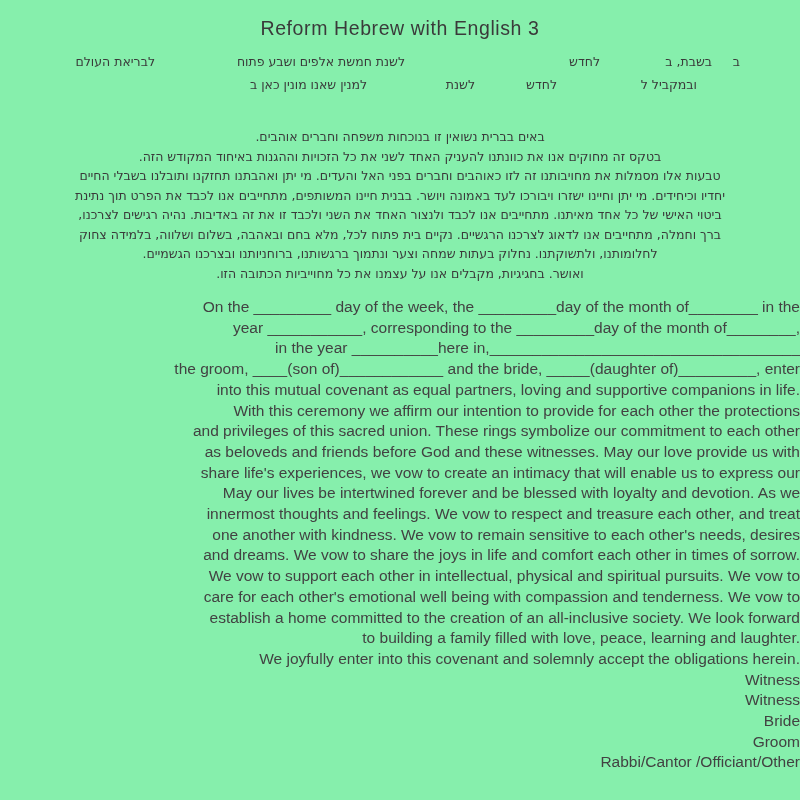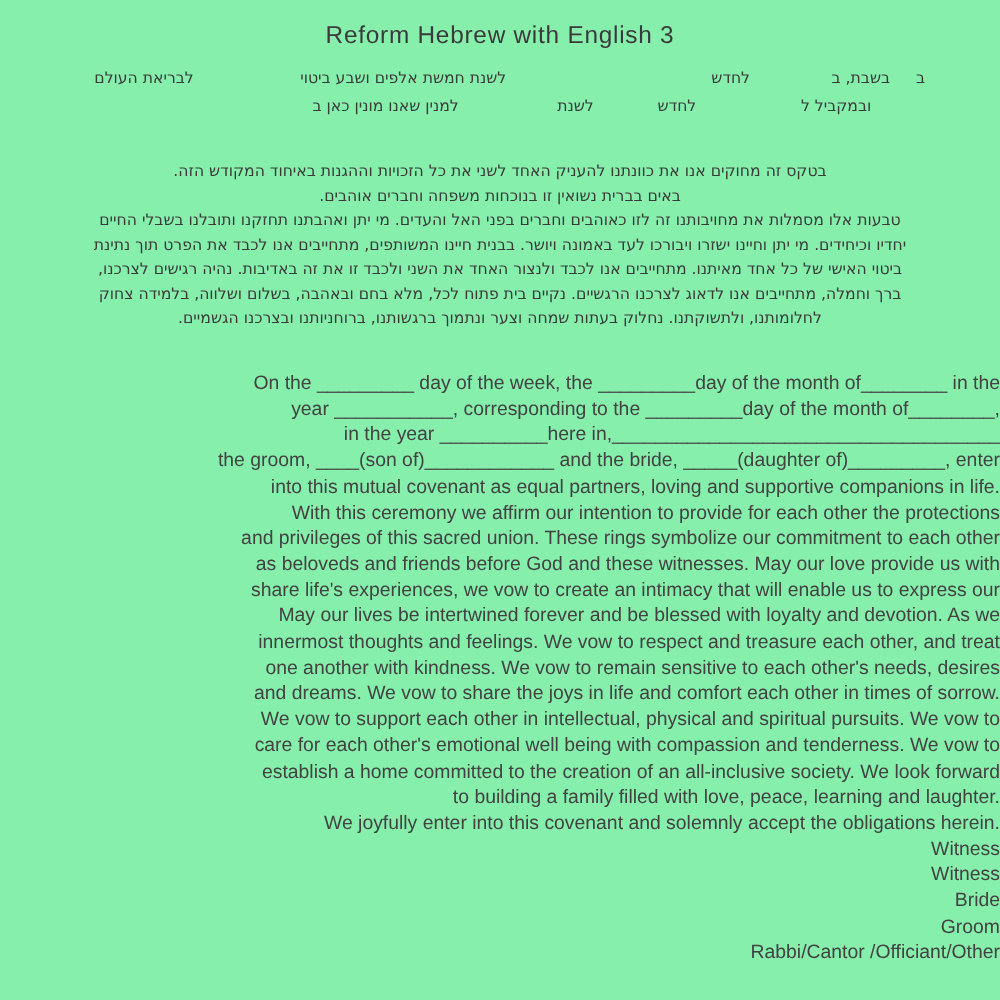--- a/index.html
+++ b/index.html
@@ -27,39 +27,40 @@
 <body>
 
 <div class="page">
 
   <div class="doc-title">Reform Hebrew with English 3</div>
 
   <div class="heb heb-row heb-row-1">
     <span style="right:60px">ב</span>
     <span style="right:88px">בשבת, ב</span>
     <span style="right:200px">לחדש</span>
-    <span style="right:395px">לשנת חמשת אלפים ושבע ביטוי</span>
+    <span style="right:395px">לשנת חמשת אלפים ושבע פתוח</span>
     <span style="right:645px">לבריאת העולם</span>
   </div>
 
   <div class="heb heb-row heb-row-2">
     <span style="right:103px">ובמקביל ל</span>
     <span style="right:243px">לחדש</span>
     <span style="right:325px">לשנת</span>
     <span style="right:433px">למנין שאנו מונין כאן ב</span>
   </div>
 
   <div class="heb heb-par">
+    <div>באים בברית נשואין זו בנוכחות משפחה וחברים אוהבים.</div>
     <div>בטקס זה מחוקים אנו את כוונתנו להעניק האחד לשני את כל הזכויות וההגנות באיחוד המקודש הזה.</div>
-    <div>באים בברית נשואין זו בנוכחות משפחה וחברים אוהבים.</div>
     <div>טבעות אלו מסמלות את מחויבותנו זה לזו כאוהבים וחברים בפני האל והעדים. מי יתן ואהבתנו תחזקנו ותובלנו בשבלי החיים</div>
     <div>יחדיו וכיחידים. מי יתן וחיינו ישזרו ויבורכו לעד באמונה ויושר. בבנית חיינו המשותפים, מתחייבים אנו לכבד את הפרט תוך נתינת</div>
     <div>ביטוי האישי של כל אחד מאיתנו. מתחייבים אנו לכבד ולנצור האחד את השני ולכבד זו את זה באדיבות. נהיה רגישים לצרכנו,</div>
     <div>ברך וחמלה, מתחייבים אנו לדאוג לצרכנו הרגשיים. נקיים בית פתוח לכל, מלא בחם ובאהבה, בשלום ושלווה, בלמידה צחוק</div>
     <div>לחלומותנו, ולתשוקתנו. נחלוק בעתות שמחה וצער ונתמוך ברגשותנו, ברוחניותנו ובצרכנו הגשמיים.</div>
+    <div>ואושר. בחגיגיות, מקבלים אנו על עצמנו את כל מחוייביות הכתובה הזו.</div>
   </div>
 
   <div class="eng">
     <div>On the _________ day of the week, the _________day of the month of________ in the</div>
     <div>year ___________, corresponding to the _________day of the month of________,</div>
     <div>in the year __________here in,____________________________________</div>
     <div>the groom, ____(son of)____________ and the bride, _____(daughter of)_________, enter</div>
     <div>into this mutual covenant as equal partners, loving and supportive companions in life.</div>
     <div>With this ceremony we affirm our intention to provide for each other the protections</div>
     <div>and privileges of this sacred union. These rings symbolize our commitment to each other</div>

